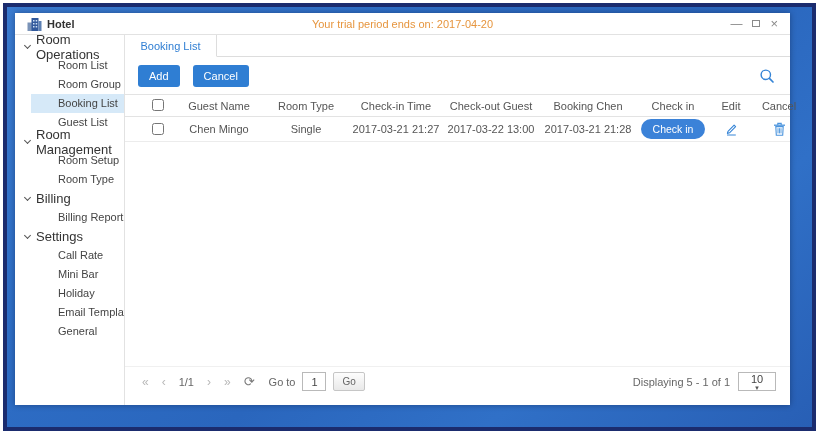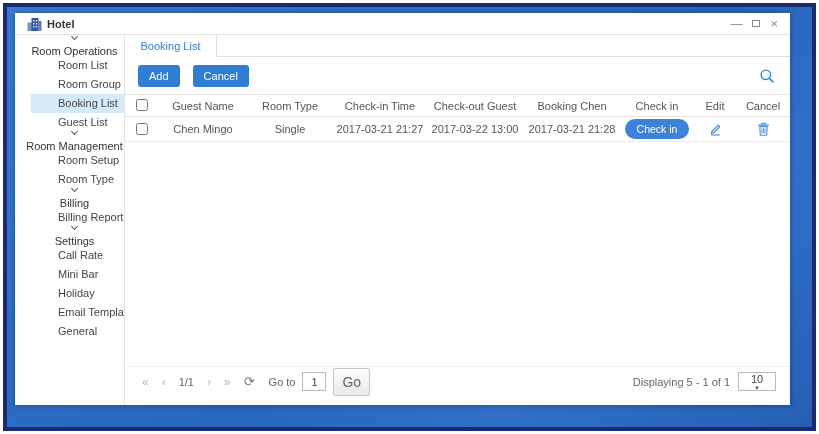--- a/index.html
+++ b/index.html
@@ -25,72 +25,73 @@
   .app-id { display:flex; align-items:center; gap:5px; }
   .app-title { font-size:11px; font-weight:bold; color:#333; }
   .trial { position:absolute; left:0; right:0; text-align:center; font-size:11px; color:#e6953e; pointer-events:none; }
   .win-controls { margin-left:auto; display:flex; align-items:center; gap:10px; z-index:2; }
   .wc { color:#8a8a8a; font-size:12px; line-height:1; cursor:default; }
   .max-box { width:8px; height:7px; border:1px solid #8a8a8a; display:inline-block; }
   
   .window-body { flex:1; display:flex; min-height:0; }
   .sidebar { width:110px; flex:0 0 110px; border-right:1px solid #e2e2e2; padding-top:2px; overflow:hidden; }
   .side-group-header { height:19px; display:flex; align-items:center; gap:6px; padding-left:10px;
-    font-size:11px; color:#333; cursor:pointer;flex-direction:column; }
+    font-size:13px; color:#333; cursor:pointer; }
   .chev { width:5px; height:5px; border-right:1.3px solid #555; border-bottom:1.3px solid #555;
     transform:rotate(45deg); margin-top:-3px; flex:0 0 auto; }
   .side-item { height:19px; line-height:19px; padding-left:27px; font-size:11px; color:#444; cursor:pointer; white-space:nowrap;margin-left:16px; }
   .side-item.selected { background:#d6e9f8; }
   
   .main { flex:1; display:flex; flex-direction:column; min-width:0; }
   .tabstrip { height:22px; flex:0 0 22px; display:flex; border-bottom:1px solid #ddd; }
   .tab-active { width:92px; display:flex; align-items:center; justify-content:center;
     font-size:11px; color:#2f7ed3; background:#fff; border-right:1px solid #ddd;
     margin-bottom:-1px; border-bottom:1px solid #fff; cursor:default; }
   .toolbar { height:37px; flex:0 0 37px; display:flex; align-items:center; padding:0 13px; gap:13px; }
   .btn-primary { background:#2f7ed3; color:#fff; border:none; border-radius:3px;
     font-size:11px; font-family:inherit; padding:5px 11px; cursor:pointer; }
   .search-wrap { margin-left:auto; display:flex; align-items:center; cursor:pointer; padding:2px; }
   
-  .grid-cols { display:grid; grid-template-columns:34px 88px 86px 94px 96px 98px 72px 44px 52px; }
+  .grid-cols { display:grid; grid-template-columns:34px 88px 86px 94px 96px 98px 72px 44px 52px;padding-left:16px; }
   .thead { height:23px; border-top:1px solid #e3e3e3; border-bottom:1px solid #e3e3e3; align-items:center; }
   .th { font-size:11px; color:#555; text-align:center; white-space:nowrap; }
   .trow { height:25px; border-bottom:1px solid #ececec; align-items:center; }
   .td { font-size:11px; color:#555; text-align:center; white-space:nowrap; display:flex; align-items:center; justify-content:center; }
   .cb { width:12px; height:12px; accent-color:#2f7ed3; cursor:pointer; }
   .pill { background:#3b82d8; color:#fff; border:none; border-radius:11px; font-size:10.5px;
     font-family:inherit; padding:4px 12px; cursor:pointer; }
   .icon-btn { background:none; border:none; cursor:pointer; padding:2px; display:flex; align-items:center; }
   .filler { flex:1; }
   
   .pagebar { height:30px; flex:0 0 30px; margin-bottom:9px; display:flex; align-items:center;
     padding:0 14px; gap:7px; border-top:1px solid #f0f0f0; }
   .pg-nav { font-size:12px; color:#b8b8b8; cursor:pointer; padding:0 3px; line-height:1; }
   .pg-ind { font-size:11px; color:#666; padding:0 3px; }
   .pg-refresh { font-size:13px; color:#7a7a7a; cursor:pointer; padding:0 3px; line-height:1; }
   .pg-label { font-size:11px; color:#666; margin-left:4px; }
   .goto-input { width:24px; height:19px; border:1px solid #b9b9b9; font-size:11px; text-align:center;
     font-family:inherit; color:#444; }
-  .go-btn { height:28px; padding:0 8px; font-size:14px; color:#666; font-family:inherit;
+  .go-btn { height:19px; padding:0 8px; font-size:10px; color:#666; font-family:inherit;
     border:1px solid #c6c6c6; border-radius:2px; background:linear-gradient(#fdfdfd,#e9e9e9); cursor:pointer; }
   .pg-right { margin-left:auto; display:flex; align-items:center; gap:8px; }
   .displaying { font-size:11px; color:#666; }
   .size-select { width:38px; height:19px; border:1px solid #b9b9b9; background:#fff; display:flex;
     align-items:center; justify-content:space-between; padding:0 5px; cursor:pointer;flex-direction:column; }
   .size-val { font-size:11px; color:#444; }
   .size-caret { font-size:6px; color:#555; }
 </style>
 </head>
 <body>
 
 <div class="navy-frame">
   <div class="desktop">
     <div class="window">
 
       <div class="titlebar">
+        <div class="trial">Your trial period ends on: 2017-04-20</div>
         <div class="app-id">
           <svg width="15" height="14" viewBox="0 0 15 14">
             <rect x="0.5" y="5.5" width="4.5" height="8.5" fill="#7a93b8"></rect>
             <rect x="4.5" y="1" width="7" height="13" fill="#31599c"></rect>
             <rect x="11.5" y="4" width="3" height="10" fill="#5c80b4"></rect>
             <rect x="6" y="3" width="1.5" height="1.5" fill="#cfe0f2"></rect>
             <rect x="8.7" y="3" width="1.5" height="1.5" fill="#cfe0f2"></rect>
             <rect x="6" y="6" width="1.5" height="1.5" fill="#cfe0f2"></rect>
             <rect x="8.7" y="6" width="1.5" height="1.5" fill="#cfe0f2"></rect>
             <rect x="6" y="9" width="1.5" height="1.5" fill="#cfe0f2"></rect>

